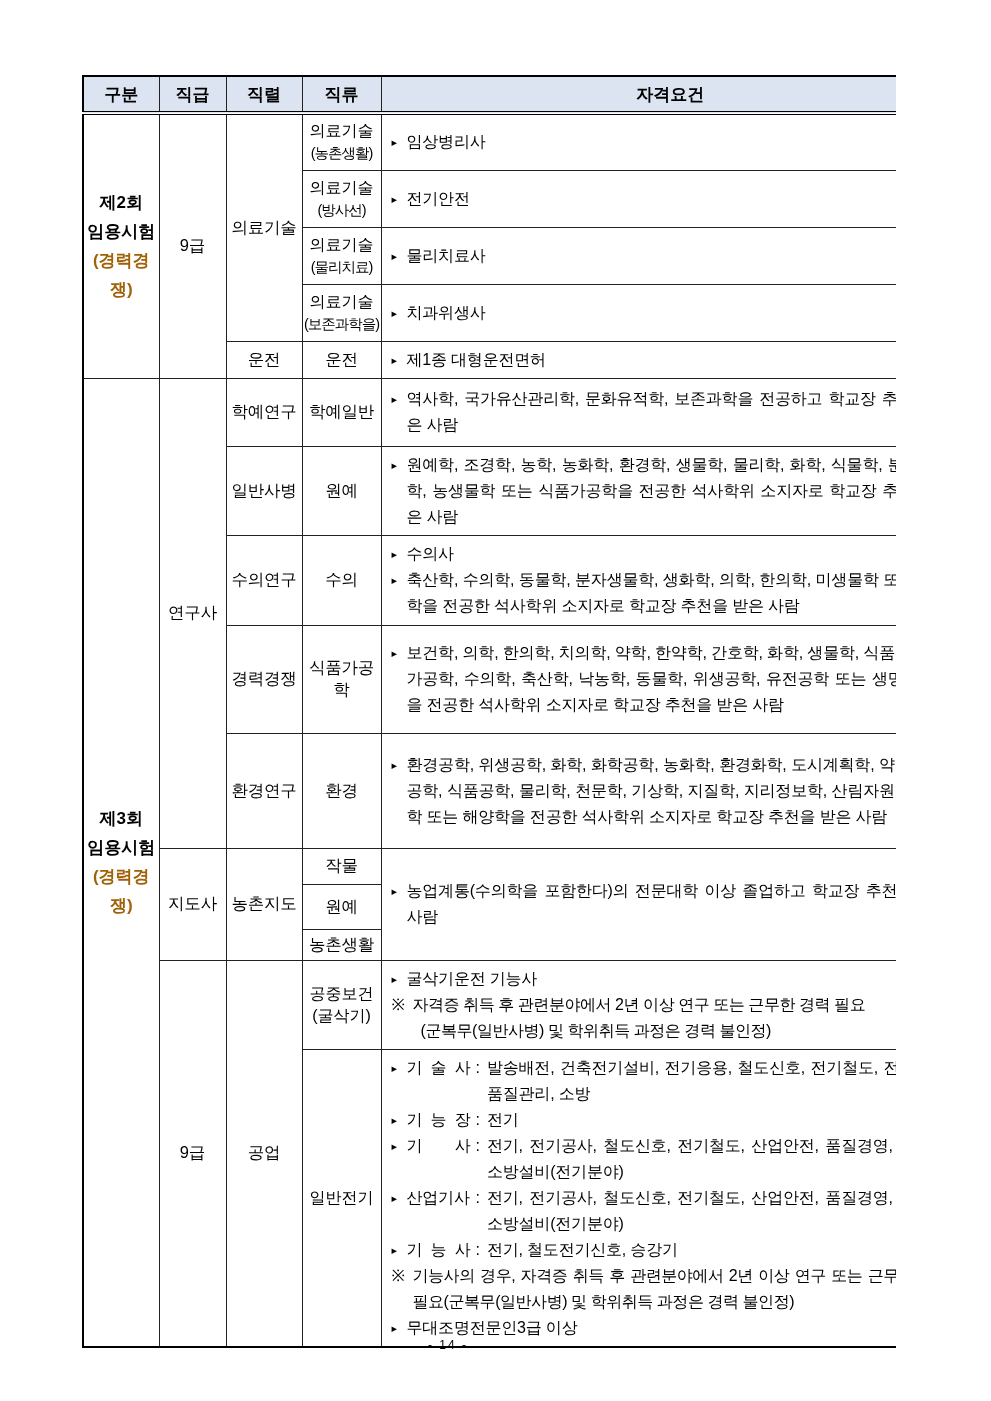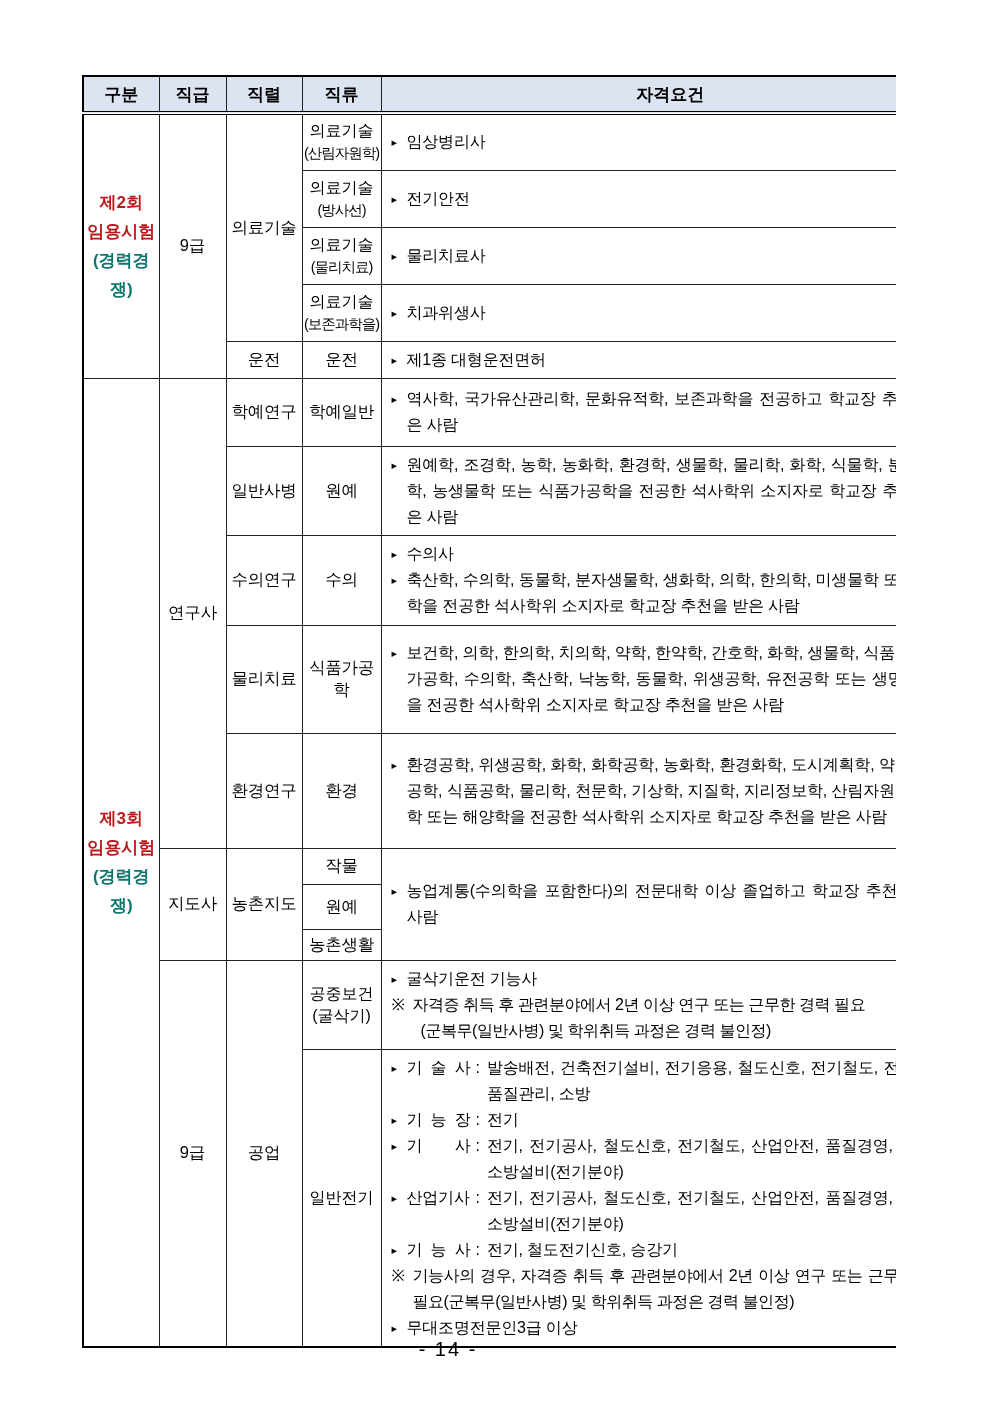--- a/index.html
+++ b/index.html
@@ -7,33 +7,33 @@
         font-family:"Liberation Sans",sans-serif;color:#000;overflow:hidden;}
   table.qtable{position:absolute;left:82px;top:75px;width:877px;
         border-collapse:collapse;table-layout:fixed;border:2.5px solid #000;}
   .qtable th,.qtable td{border:1px solid #222;padding:0;}
   .qtable thead th{background:#dde4f1;font-size:17px;font-weight:bold;
         text-align:center;vertical-align:middle;border-bottom:4px double #000;}
   td.c{text-align:center;vertical-align:middle;font-size:16.5px;letter-spacing:-0.2px;}
   td.jr{text-align:center;vertical-align:middle;font-size:16px;line-height:22px;padding:2px 0;}
   .jr2{font-size:14.5px;letter-spacing:-1px;}
   td.gubun{text-align:center;vertical-align:middle;}
-  .g-b{color:#b91c1c;font-weight:bold;font-size:17px;line-height:29px;}
-  .g-r{color:#0f766e;font-weight:bold;font-size:17px;line-height:29px;}
+  .g-b{color:#000000;font-weight:bold;font-size:17px;line-height:29px;}
+  .g-r{color:#a16207;font-weight:bold;font-size:17px;line-height:29px;}
   td.req{vertical-align:middle;padding:5px 8px 5px 10px;font-size:16px;}
   .item{display:flex;align-items:flex-start;line-height:26px;}
   .blt{flex:none;width:15px;font-size:11px;line-height:26px;}
   .txt{flex:1;text-align:justify;letter-spacing:-0.2px;}
   .lbl{flex:none;width:64px;text-align:justify;text-align-last:justify;letter-spacing:-0.2px;}
   .colon{flex:none;margin:0 7px 0 5px;}
   .mark{flex:none;width:21px;line-height:26px;}
   .cont{display:block;padding-left:8px;}
   .note .txt{letter-spacing:-0.45px;}
   .footer{position:absolute;top:1338px;left:0;width:100%;text-align:center;
-        font-size:20px;letter-spacing:2px;}
+        font-size:12px;letter-spacing:2px;}
 </style>
 </head>
 <body>
 
 <div class="page">
 
 <table class="qtable">
   <colgroup>
     <col style="width:76px">
         <col style="width:67px">
@@ -55,21 +55,21 @@
     <tr style="height:57px">
       <td class="gubun" rowspan="5">
         <div class="g-b">제2회</div>
         <div class="g-b">임용시험</div>
         <div class="g-r">(경력경쟁)</div>
       </td>
       <td class="c" rowspan="5">9급</td>
       <td class="c" rowspan="4">의료기술</td>
       <td class="jr">
         <div>의료기술</div>
-        <div class="jr2">(산림자원학)</div>
+        <div class="jr2">(농촌생활)</div>
       </td>
       <td class="req">
         <div class="item">
           <span class="blt">▸</span>
           <span class="txt">임상병리사</span>
         </div>
       </td>
     </tr>
     <tr style="height:57px">
       <td class="jr">
@@ -152,21 +152,21 @@
           <span class="blt">▸</span>
           <span class="txt">수의사</span>
         </div>
         <div class="item">
           <span class="blt">▸</span>
           <span class="txt">축산학, 수의학, 동물학, 분자생물학, 생화학, 의학, 한의학, 미생물학 또는 생물학을 전공한 석사학위 소지자로 학교장 추천을 받은 사람</span>
         </div>
       </td>
     </tr>
     <tr style="height:108px">
-      <td class="c">물리치료</td>
+      <td class="c">경력경쟁</td>
       <td class="c">식품가공학</td>
       <td class="req">
         <div class="item">
           <span class="blt">▸</span>
           <span class="txt">보건학, 의학, 한의학, 치의학, 약학, 한약학, 간호학, 화학, 생물학, 식품학, 식품가공학, 수의학, 축산학, 낙농학, 동물학, 위생공학, 유전공학 또는 생명정보학을 전공한 석사학위 소지자로 학교장 추천을 받은 사람</span>
         </div>
       </td>
     </tr>
     <tr style="height:115px">
       <td class="c">환경연구</td>

